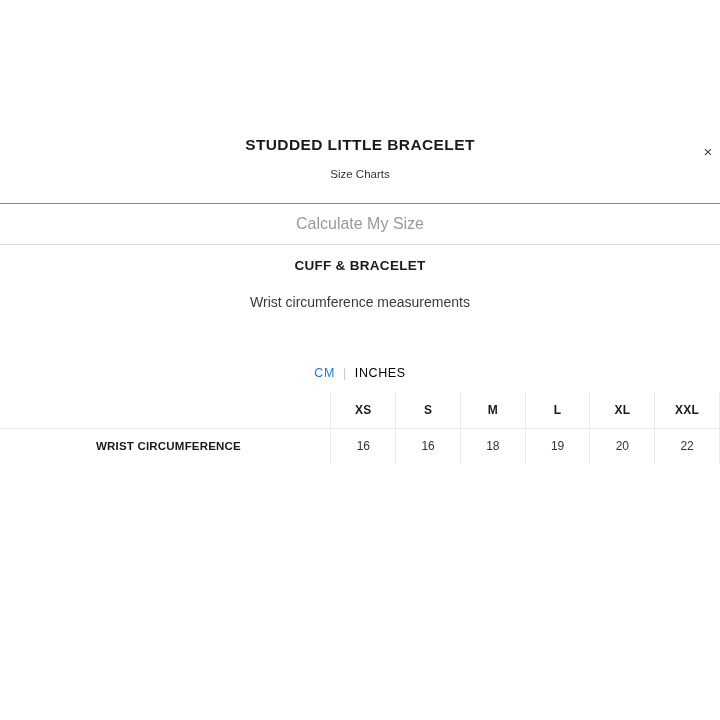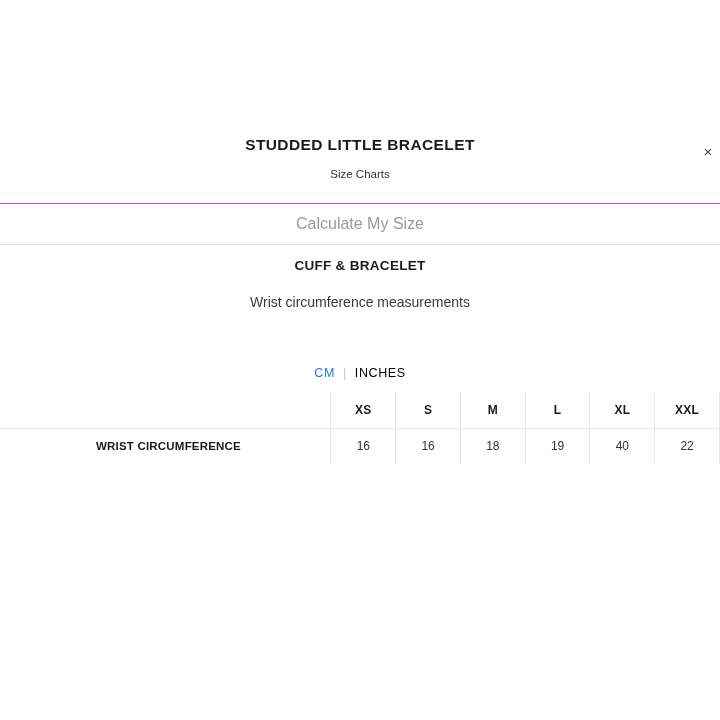--- a/index.html
+++ b/index.html
@@ -233,19 +233,19 @@
         <th>XXL</th>
       </tr>
     </thead>
     <tbody>
       <tr>
         <td class="row-label">WRIST CIRCUMFERENCE</td>
         <td>16</td>
         <td>16</td>
         <td>18</td>
         <td>19</td>
-        <td>40</td>
+        <td>20</td>
         <td>22</td>
       </tr>
     </tbody>
   </table>
 
 </div>
 
 </body></html>

